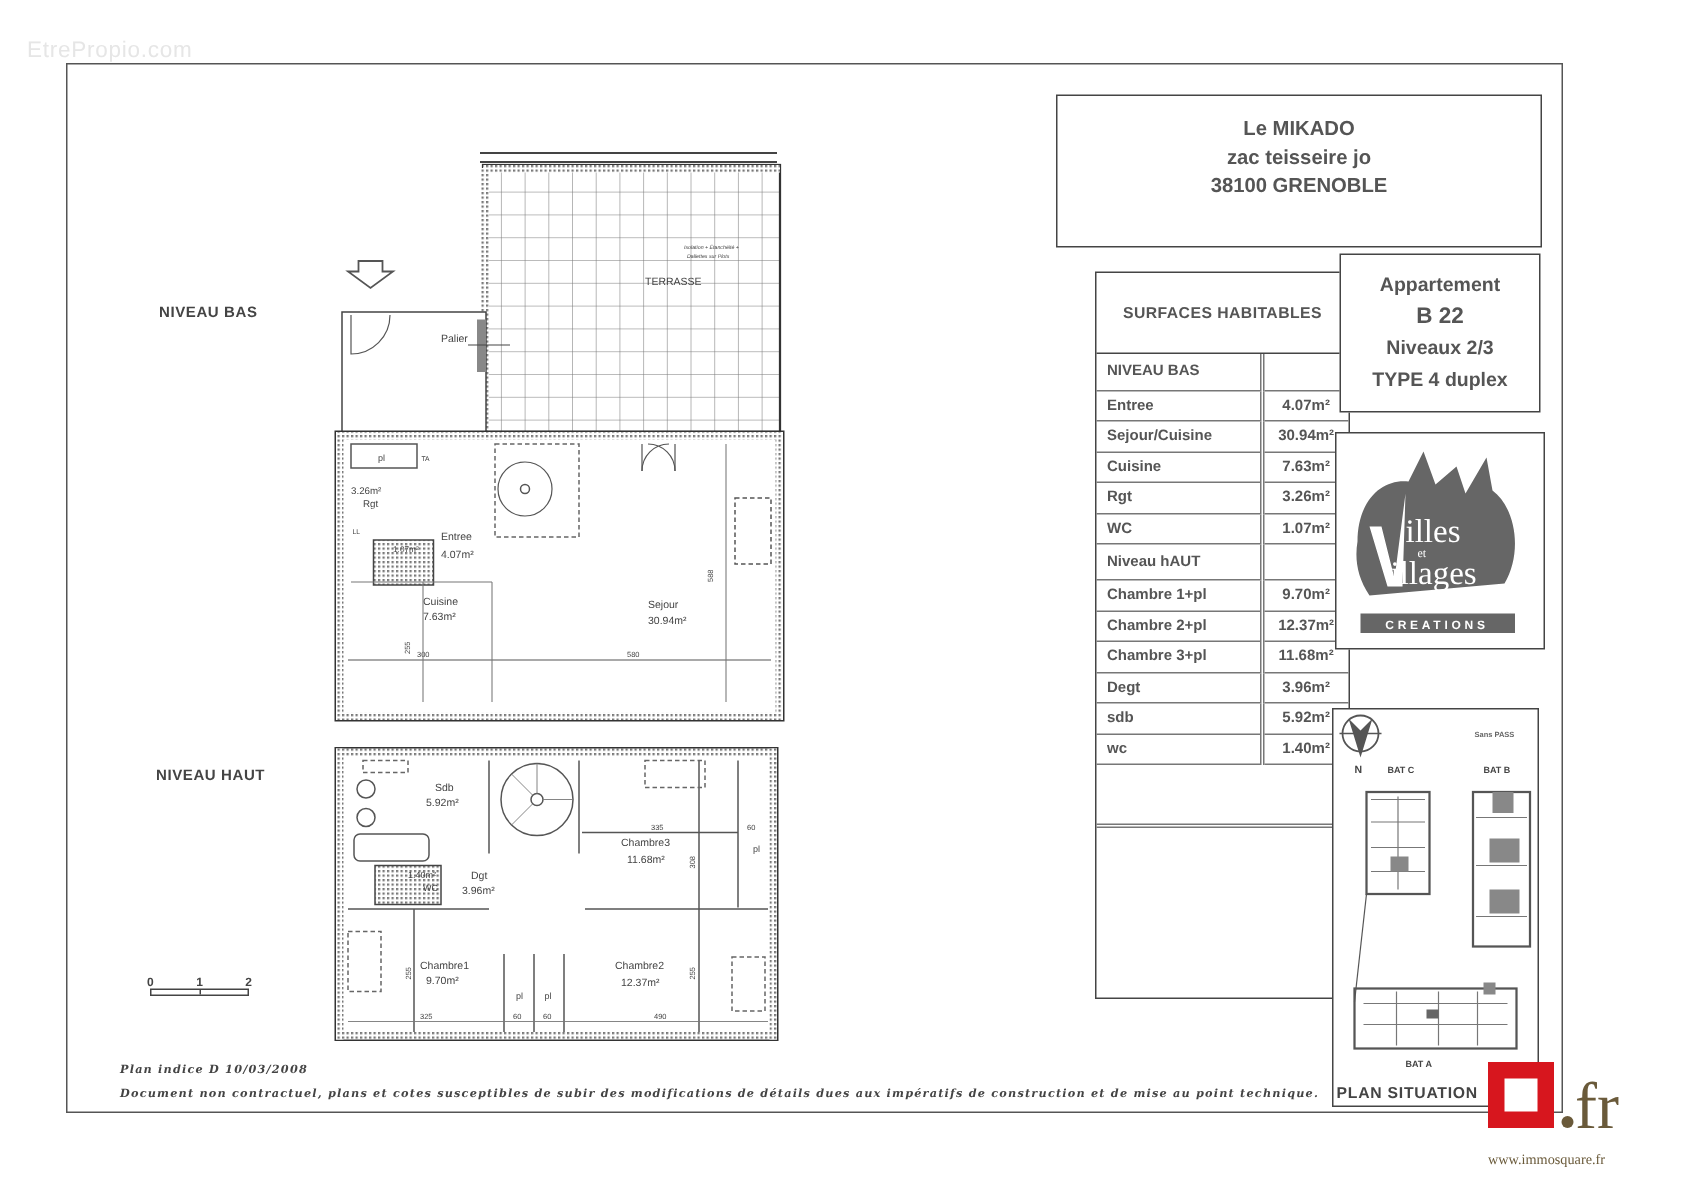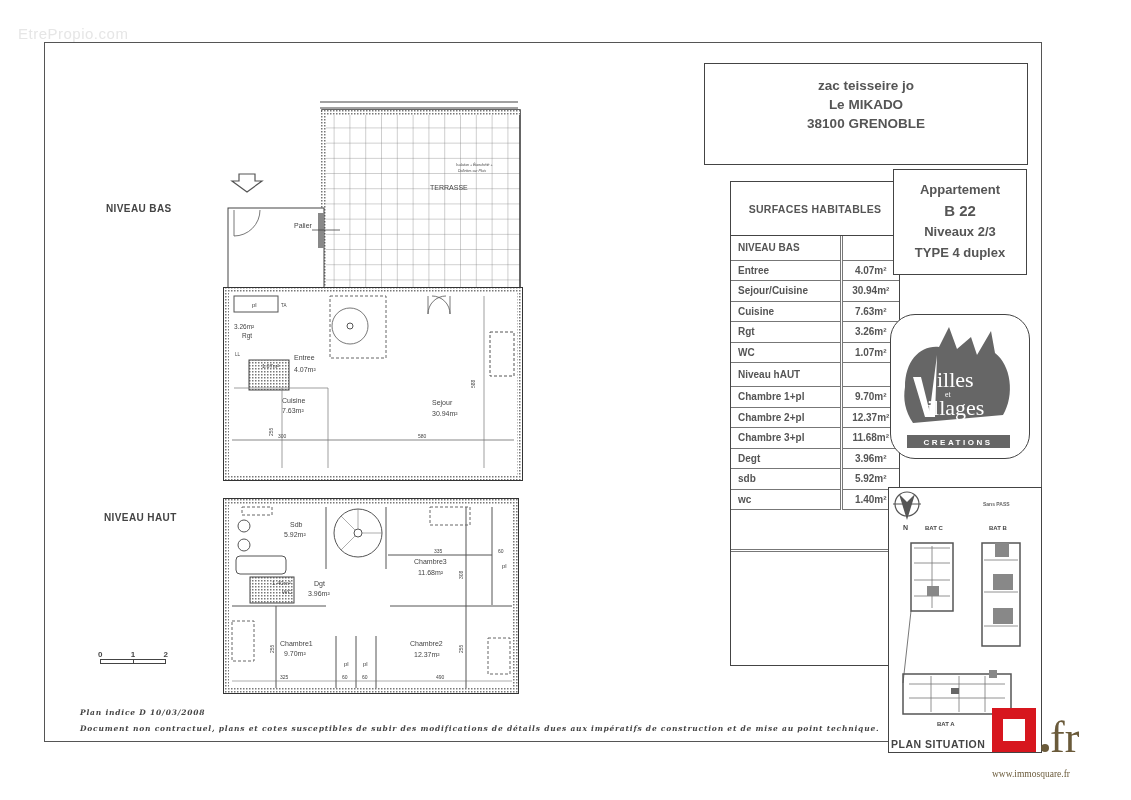--- a/index.html
+++ b/index.html
@@ -14,38 +14,38 @@
   .surf .hdr { height: 54px; border-bottom: 1.5px solid #444; display:flex; align-items:center; justify-content:center; font-size: 10.5px; font-weight: bold; color:#555; letter-spacing: 0.3px; }
   .surf table { width: 100%; border-collapse: collapse; font-size: 10px; font-weight: bold; color: #555; }
   .surf td { border-bottom: 1px solid #777; height: 20.5px; padding: 0 7px; }
   .surf td.v { border-left: 3px double #777; text-align: center; width: 58px; }
   .surf tr.sec td { height: 24px; }
   .surf .gap { height: 42px; border-bottom: 3px double #777; }
   .surf .tot td { height: 28px; }
   .surf .tot td.v { border-left: none; }
   .appt { left: 893px; top: 169px; width: 134px; height: 106px; text-align: center; font-weight: bold; color:#555; font-size: 13px; line-height: 21px; padding-top: 9px; }
   .appt .num { font-size: 15px; }
-  .logo-box { left: 890px; top: 314px; width: 140px; height: 145px; border-radius: 25px; }
-  .situ { left: 888px; top: 487px; width: 154px; height: 266px; }
+  .logo-box { left: 890px; top: 288px; width: 140px; height: 145px; }
+  .situ { left: 888px; top: 472px; width: 138px; height: 266px; }
   .situ-title { position:absolute; left:2px; bottom:2px; font-size: 10.5px; font-weight: bold; color:#444; letter-spacing: 0.5px; }
   .lbl-niv { font-size: 10px; font-weight: bold; color: #444; letter-spacing: 0.4px; }
   .note { font-family: "DejaVu Serif", serif; font-style: italic; font-weight: bold; font-size: 7.5px; color: #444; letter-spacing: 0.8px; }
   .imm { left: 992px; top: 708px; }
   .imm-url { left: 992px; top: 769px; font-family: "Liberation Serif", serif; font-size: 9.5px; color: #6a5a3a; }
 </style>
 </head>
 <body>
 
 <div class="abs watermark">EtrePropio.com</div>
 
 <div class="abs sheet"></div>
 
 <div class="abs box title-box">
+  <div>Le MIKADO</div>
   <div>zac teisseire jo</div>
-  <div>Le MIKADO</div>
   <div>38100 GRENOBLE</div>
 </div>
 
 <div class="abs box surf">
   <div class="hdr">SURFACES HABITABLES</div>
   <table>
     <tbody>
         <tr class="sec">
           <td>NIVEAU BAS</td>
           <td class="v"></td>

